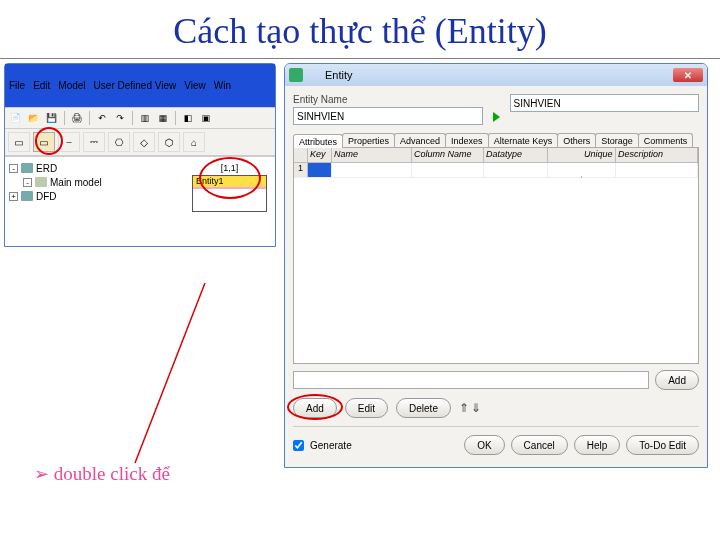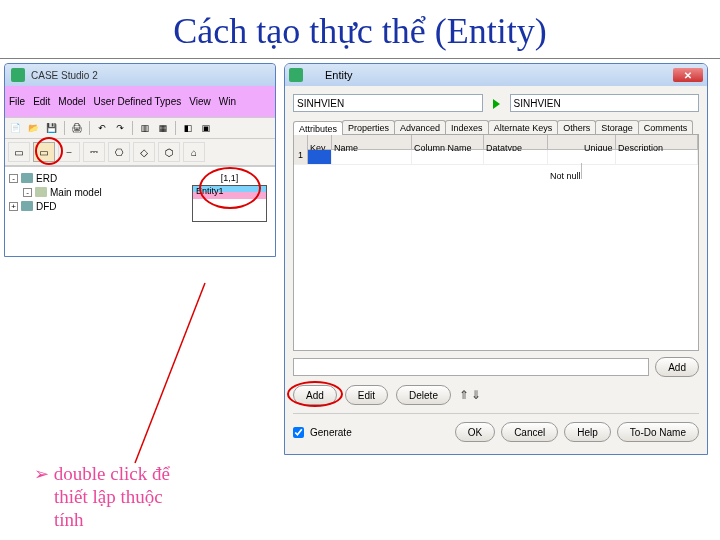--- a/index.html
+++ b/index.html
@@ -35,23 +35,23 @@
     background: linear-gradient(#d7e6f7, #bcd2ef);
     height: 22px;
     border-top-left-radius: 4px;
     border-top-right-radius: 4px;
     display: flex; align-items: center;
     padding: 0 6px;
     font-size: 10px; color: #333;
   }
   .titlebar .ico { width: 14px; height: 14px; background: #3a6; margin-right: 6px; border-radius: 2px; }
   .menubar {
-    background: #f0abfc;
+    background: #1d4ed8;
     border-bottom: 1px solid #ccc;
-    padding: 10px 4px;
+    padding: 16px 4px;
     font-size: 10px;
     display: flex; gap: 8px;
   }
   .menubar span { cursor: default; }
   .toolbar {
     background: #f4f2ee; border-bottom: 1px solid #ccc;
     display: flex; align-items: center;
     padding: 2px 3px; gap: 2px;
   }
   .tbtn {
@@ -92,21 +92,21 @@
   .canvas-obj {
     position: absolute; right: 8px; top: 6px;
     width: 75px;
   }
   .canvas-label { font-size: 9px; text-align: center; }
   .entity-box {
     border: 1px solid #555;
     background: #fff;
     margin-top: 2px;
   }
-  .entity-header { background: #7dd3fc; border-bottom: 7px solid #f9a8d4; font-size: 9px; padding: 0 3px; height: 13px; }
+  .entity-header { background: #fde047; border-bottom: 2px solid #f9a8d4; font-size: 9px; padding: 0 3px; height: 13px; }
   .entity-body { height: 22px; }
   .red-circle2 {
     position: absolute;
     right: 14px; top: 0px;
     width: 62px; height: 42px;
     border: 2px solid #d00;
     border-radius: 50%;
     pointer-events: none;
   }
   .bullet-text {
@@ -180,22 +180,22 @@
     height: 216px; background: #fff;
     overflow: hidden;
   }
   .grid-head {
     display: flex; font-size: 9px;
     background: #ece9e4; border-bottom: 1px solid #bbb;
     height: 15px;
   }
   .gh {
     border-right: 1px solid #bbb;
-    padding: 8px 2px;
-    overflow: hidden; white-space: nowrap;
+    padding: 1px 2px;
+    overflow: hidden; white-space: nowrap; font-style: italic;
   }
   .grid-row {
     display: flex; height: 15px; font-size: 9px;
     border-bottom: 1px solid #eee;
   }
   .gc { border-right: 1px solid #eee; padding: 0 2px; }
   .gc.sel { background: #1e5cd8; }
   .w-rownum { width: 14px; background: #ece9e4; border-right: 1px solid #bbb; text-align: center; }
   .w-key { width: 24px; }
   .w-name { width: 80px; }
@@ -238,29 +238,25 @@
 </style>
 </head>
 <body>
 
 <div class="slide-title">Cách tạo thực thể (Entity)</div>
 <div class="hr"></div>
 
 <div class="content">
   <div class="left-col">
     <div class="win">
-      <div class="titlebar">
-        <div class="ico"></div>
-        <span>CASE Studio 2</span>
-      </div>
       <div class="menubar">
         <span>File</span>
         <span>Edit</span>
         <span>Model</span>
-        <span>User Defined Types</span>
+        <span>User Defined View</span>
         <span>View</span>
         <span>Win</span>
       </div>
       <div class="toolbar">
         <div class="tbtn">📄</div>
         <div class="tbtn">📂</div>
         <div class="tbtn">💾</div>
         <div class="sep"></div>
         <div class="tbtn">🖨</div>
         <div class="sep"></div>
@@ -312,39 +308,36 @@
       </div>
     </div>
 
     <svg style="position:absolute;left:130px;top:210px;pointer-events:none" width="90" height="200">
       <line x1="75" y1="10" x2="5" y2="190" stroke="#d00" stroke-width="1.5"></line>
     </svg>
 
     <div class="bullet-text">
       <span class="arrow">➢</span>
       <span>double click để</span><br>
-      <div class="rest">
-        <span>thiết lập thuộc</span><br>
-        <span>tính</span>
-      </div>
     </div>
   </div>
 
   <div class="right-col">
     <div class="dlg">
       <div class="dlg-titlebar">
         <div class="tleft">
           <div class="ticon"></div>
           <span>Entity</span>
         </div>
         <div class="close-btn">✕</div>
       </div>
       <div class="dlg-body">
         <div class="name-row">
           <div class="name-col">
+            <label>Entity Name</label>
             <input class="name-input" type="text" value="SINHVIEN" style="">
           </div>
           <div class="grn-tri"></div>
           <div class="name-col">
             <input class="name-input" type="text" value="SINHVIEN" style="">
           </div>
         </div>
 
         <div class="tabstrip">
           <div class="tab sel">Attributes</div>
@@ -398,18 +391,18 @@
         </div>
 
         <div class="hr2"></div>
 
         <div class="footer-row">
           <input type="checkbox" class="chk" checked="" style="">
           <span style="margin-right:auto">Generate</span>
           <button class="btn">OK</button>
           <button class="btn">Cancel</button>
           <button class="btn">Help</button>
-          <button class="btn">To-Do Name</button>
+          <button class="btn">To-Do Edit</button>
         </div>
       </div>
     </div>
   </div>
 </div>
 
 </body></html>

